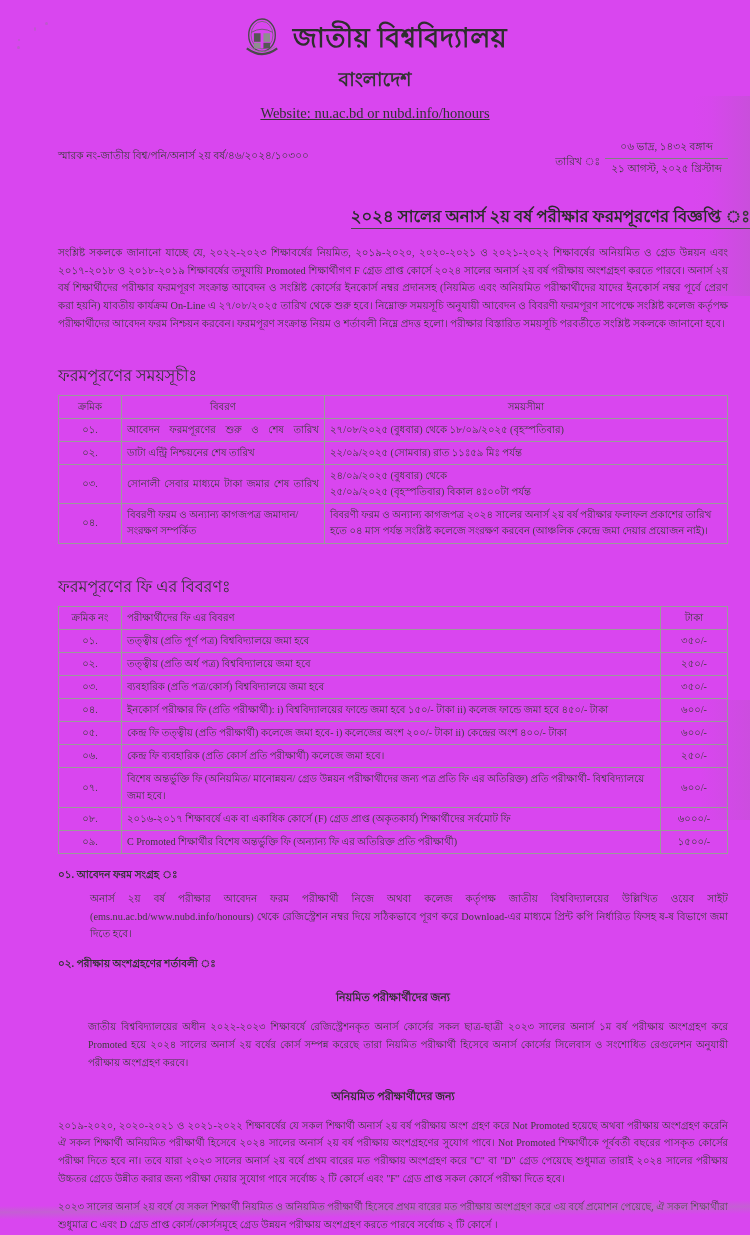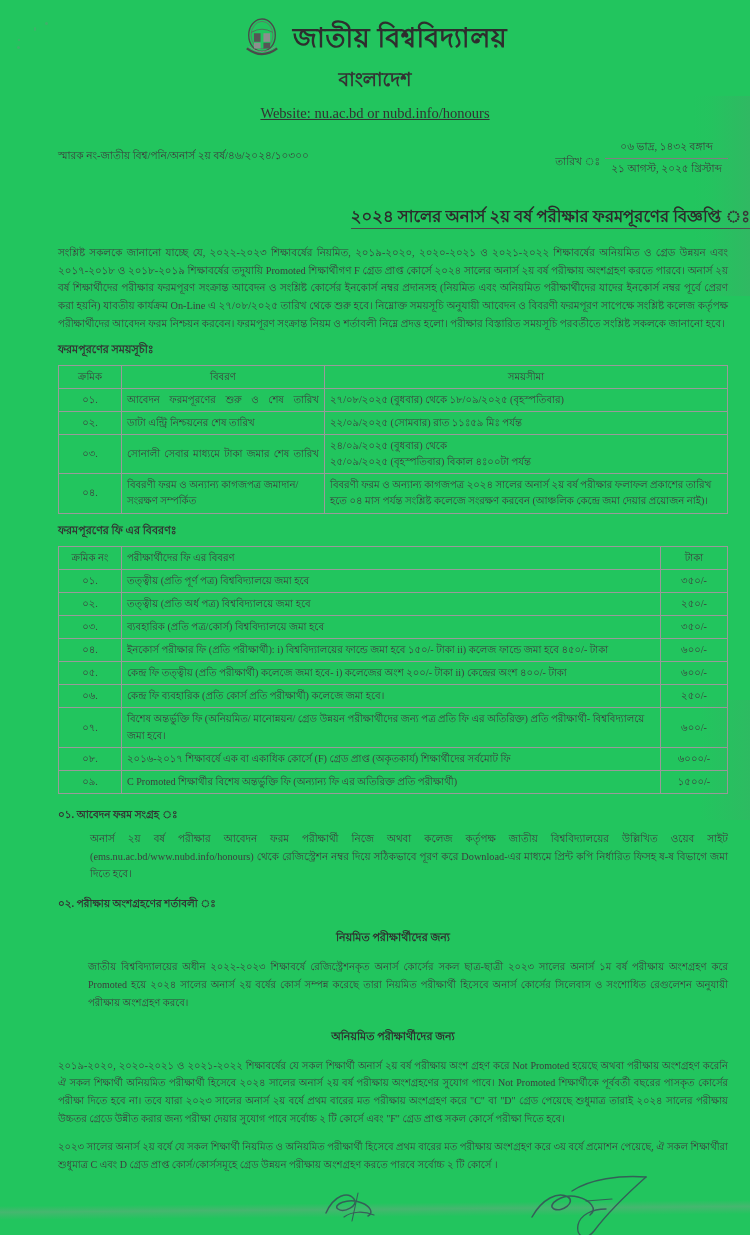--- a/index.html
+++ b/index.html
@@ -4,21 +4,21 @@
 <style>
   html, body {
     margin: 0;
     padding: 0;
     background: #ffffff;
   }
   .page {
     position: relative;
     width: 750px;
     height: 1235px;
-    background: #22c55e;
+    background: #d946ef;
     overflow: hidden;
     font-family: "Liberation Serif", "DejaVu Serif", serif;
     color: #3a3a3a;
     box-sizing: border-box;
   }
 
   
   .scan-edge-right {
     position: absolute;
     top: 96px;
@@ -136,23 +136,23 @@
   }
   .intro {
     margin-top: 13px;
     font-size: 10.3px;
     line-height: 1.72;
     text-align: justify;
     color: #3d3d3d;
   }
 
   .section-label {
-    font-size: 11px;
-    font-weight: bold;
-    margin-top: 8px;
+    font-size: 16px;
+    font-weight: normal;
+    margin-top: 30px;
     margin-bottom: 5px;
     color: #333;
   }
 
   
   table {
     border-collapse: collapse;
     width: 100%;
     font-size: 10.1px;
     color: #3d3d3d;

